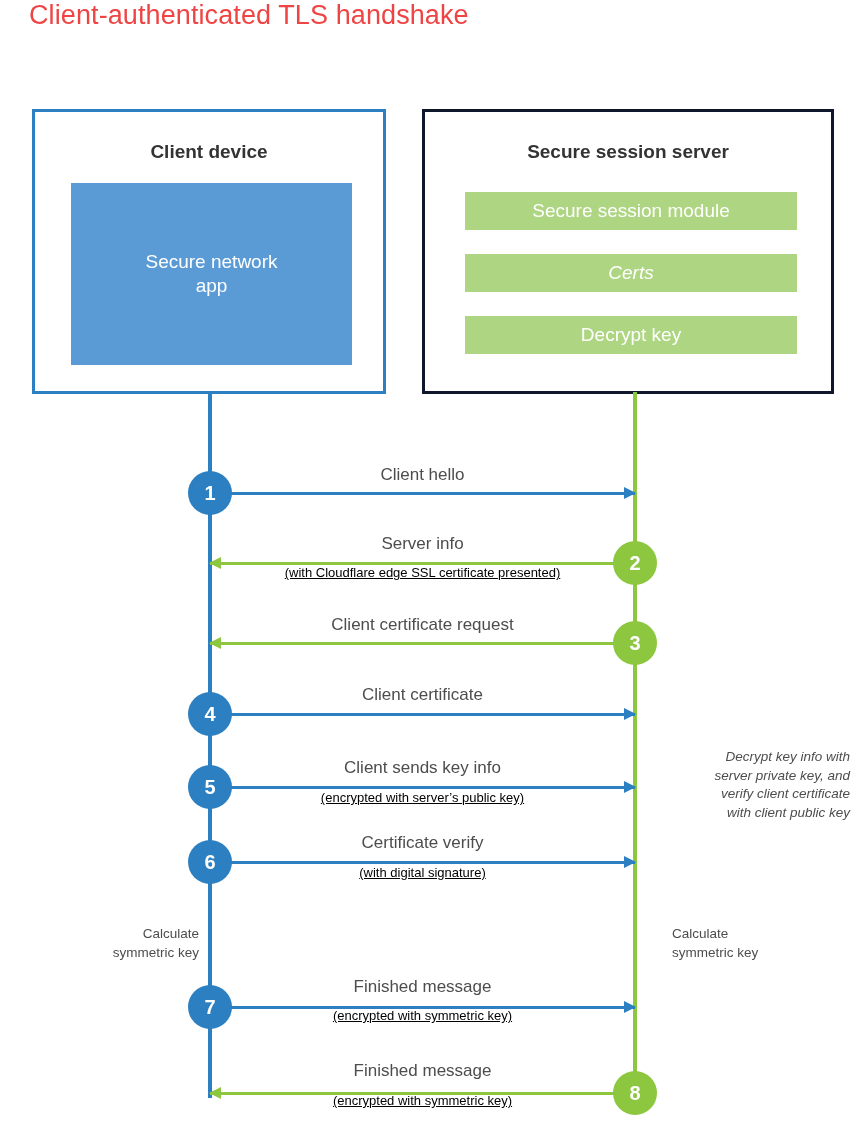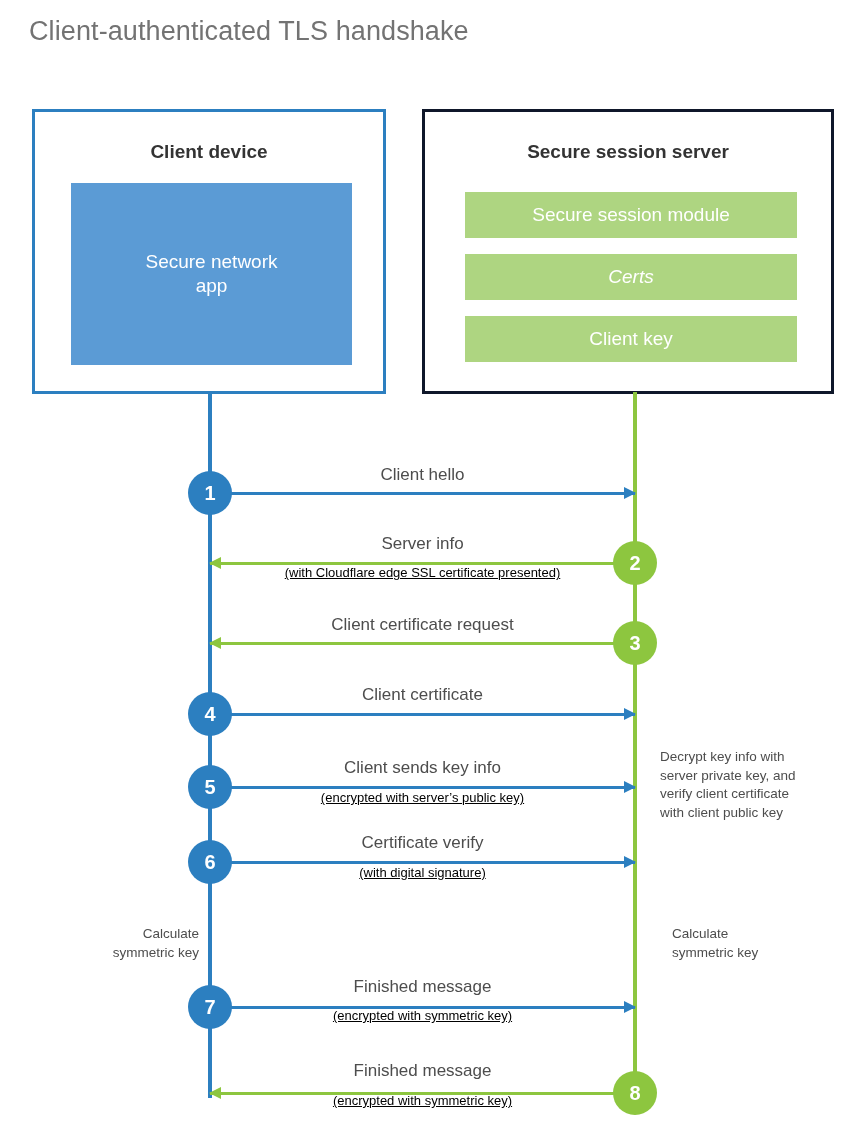--- a/index.html
+++ b/index.html
@@ -20,24 +20,24 @@
     position: absolute;
     left: 0; top: 0;
     width: 865px;
     height: 1146px;
   }
 
   
   .diagram-title {
     position: absolute;
     left: 29px;
-    top: 16px;
+    top: 0;
     font-size: 27px;
     font-weight: 300;
-    color: #737373;
+    color: #ef4444;
     letter-spacing: 0.1px;
     white-space: nowrap;
   }
 
   
   .actor-box {
     position: absolute;
     background: #ffffff;
     box-sizing: border-box;
   }
@@ -81,21 +81,21 @@
     justify-content: center;
     text-align: center;
     line-height: 1.25;
     white-space: pre-line;
   }
 
   .server-bar {
     position: absolute;
     left: 40px;
     width: 332px;
-    height: 46px;
+    height: 38px;
     background: #aed581;
     color: #ffffff;
     font-size: 19px;
     font-weight: 300;
     display: flex;
     align-items: center;
     justify-content: center;
     text-align: center;
   }
   .server-bar.b0 { top: 80px; }
@@ -184,21 +184,22 @@
   .side-note.left-note {
     left: 27px;
     top: 925px;
     width: 172px;
     text-align: right;
   }
   .side-note.right-note {
     left: 660px;
     top: 748px;
     width: 190px;
-    text-align: left;
+    text-align: right;
+    font-style: italic;
   }
   .side-note.calc-right {
     left: 672px;
     top: 925px;
     width: 180px;
     text-align: left;
   }
 </style>
 </head>
 <body>
@@ -210,21 +211,21 @@
   <div class="actor-box client">
     <div class="actor-title">Client device</div>
     <div class="client-app">Secure network
 app</div>
   </div>
 
   <div class="actor-box server">
     <div class="actor-title">Secure session server</div>
     <div class="server-bar b0">Secure session module</div>
     <div class="server-bar b1">Certs</div>
-    <div class="server-bar b2">Client key</div>
+    <div class="server-bar b2">Decrypt key</div>
   </div>
 
   <div class="lifeline client"></div>
   <div class="lifeline server"></div>
 
   <div id="steps-layer">
       <div class="step-circle blue" style="top: 471px;">
         <span>1</span>
       </div>
       <div class="msg-arrow blue ltr" style="left: 210px; width: 425px; top: 492px;">

